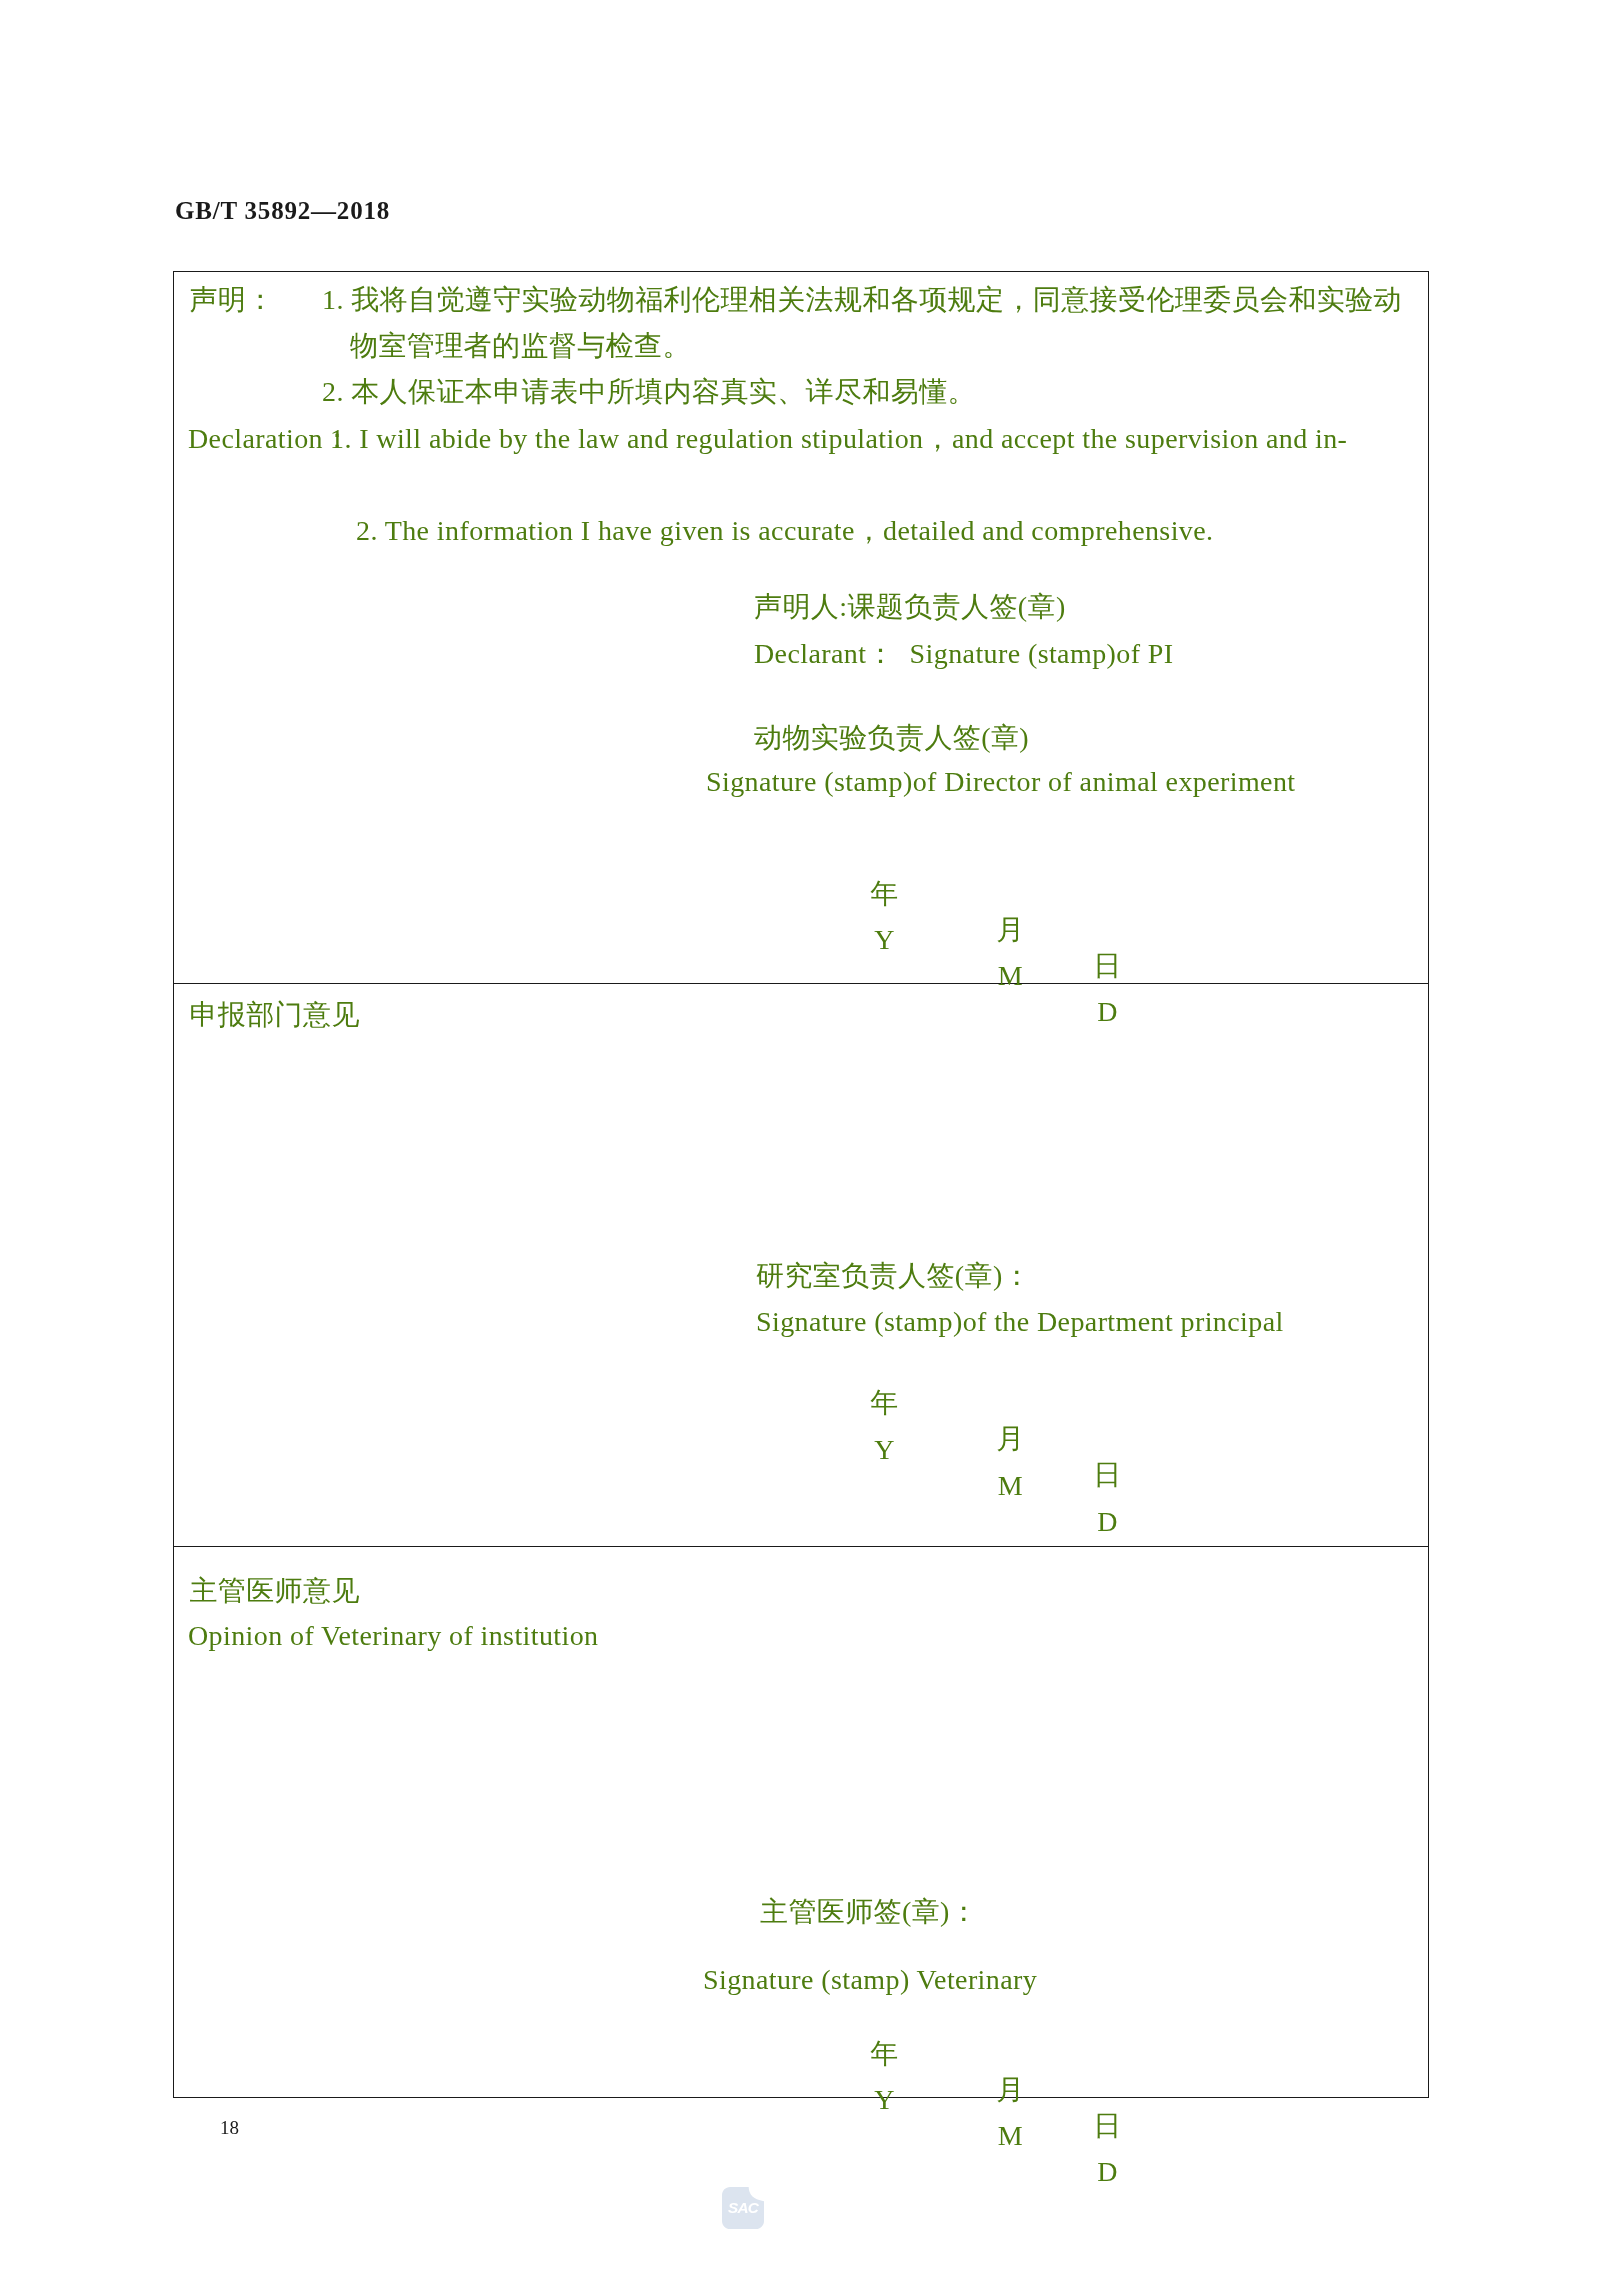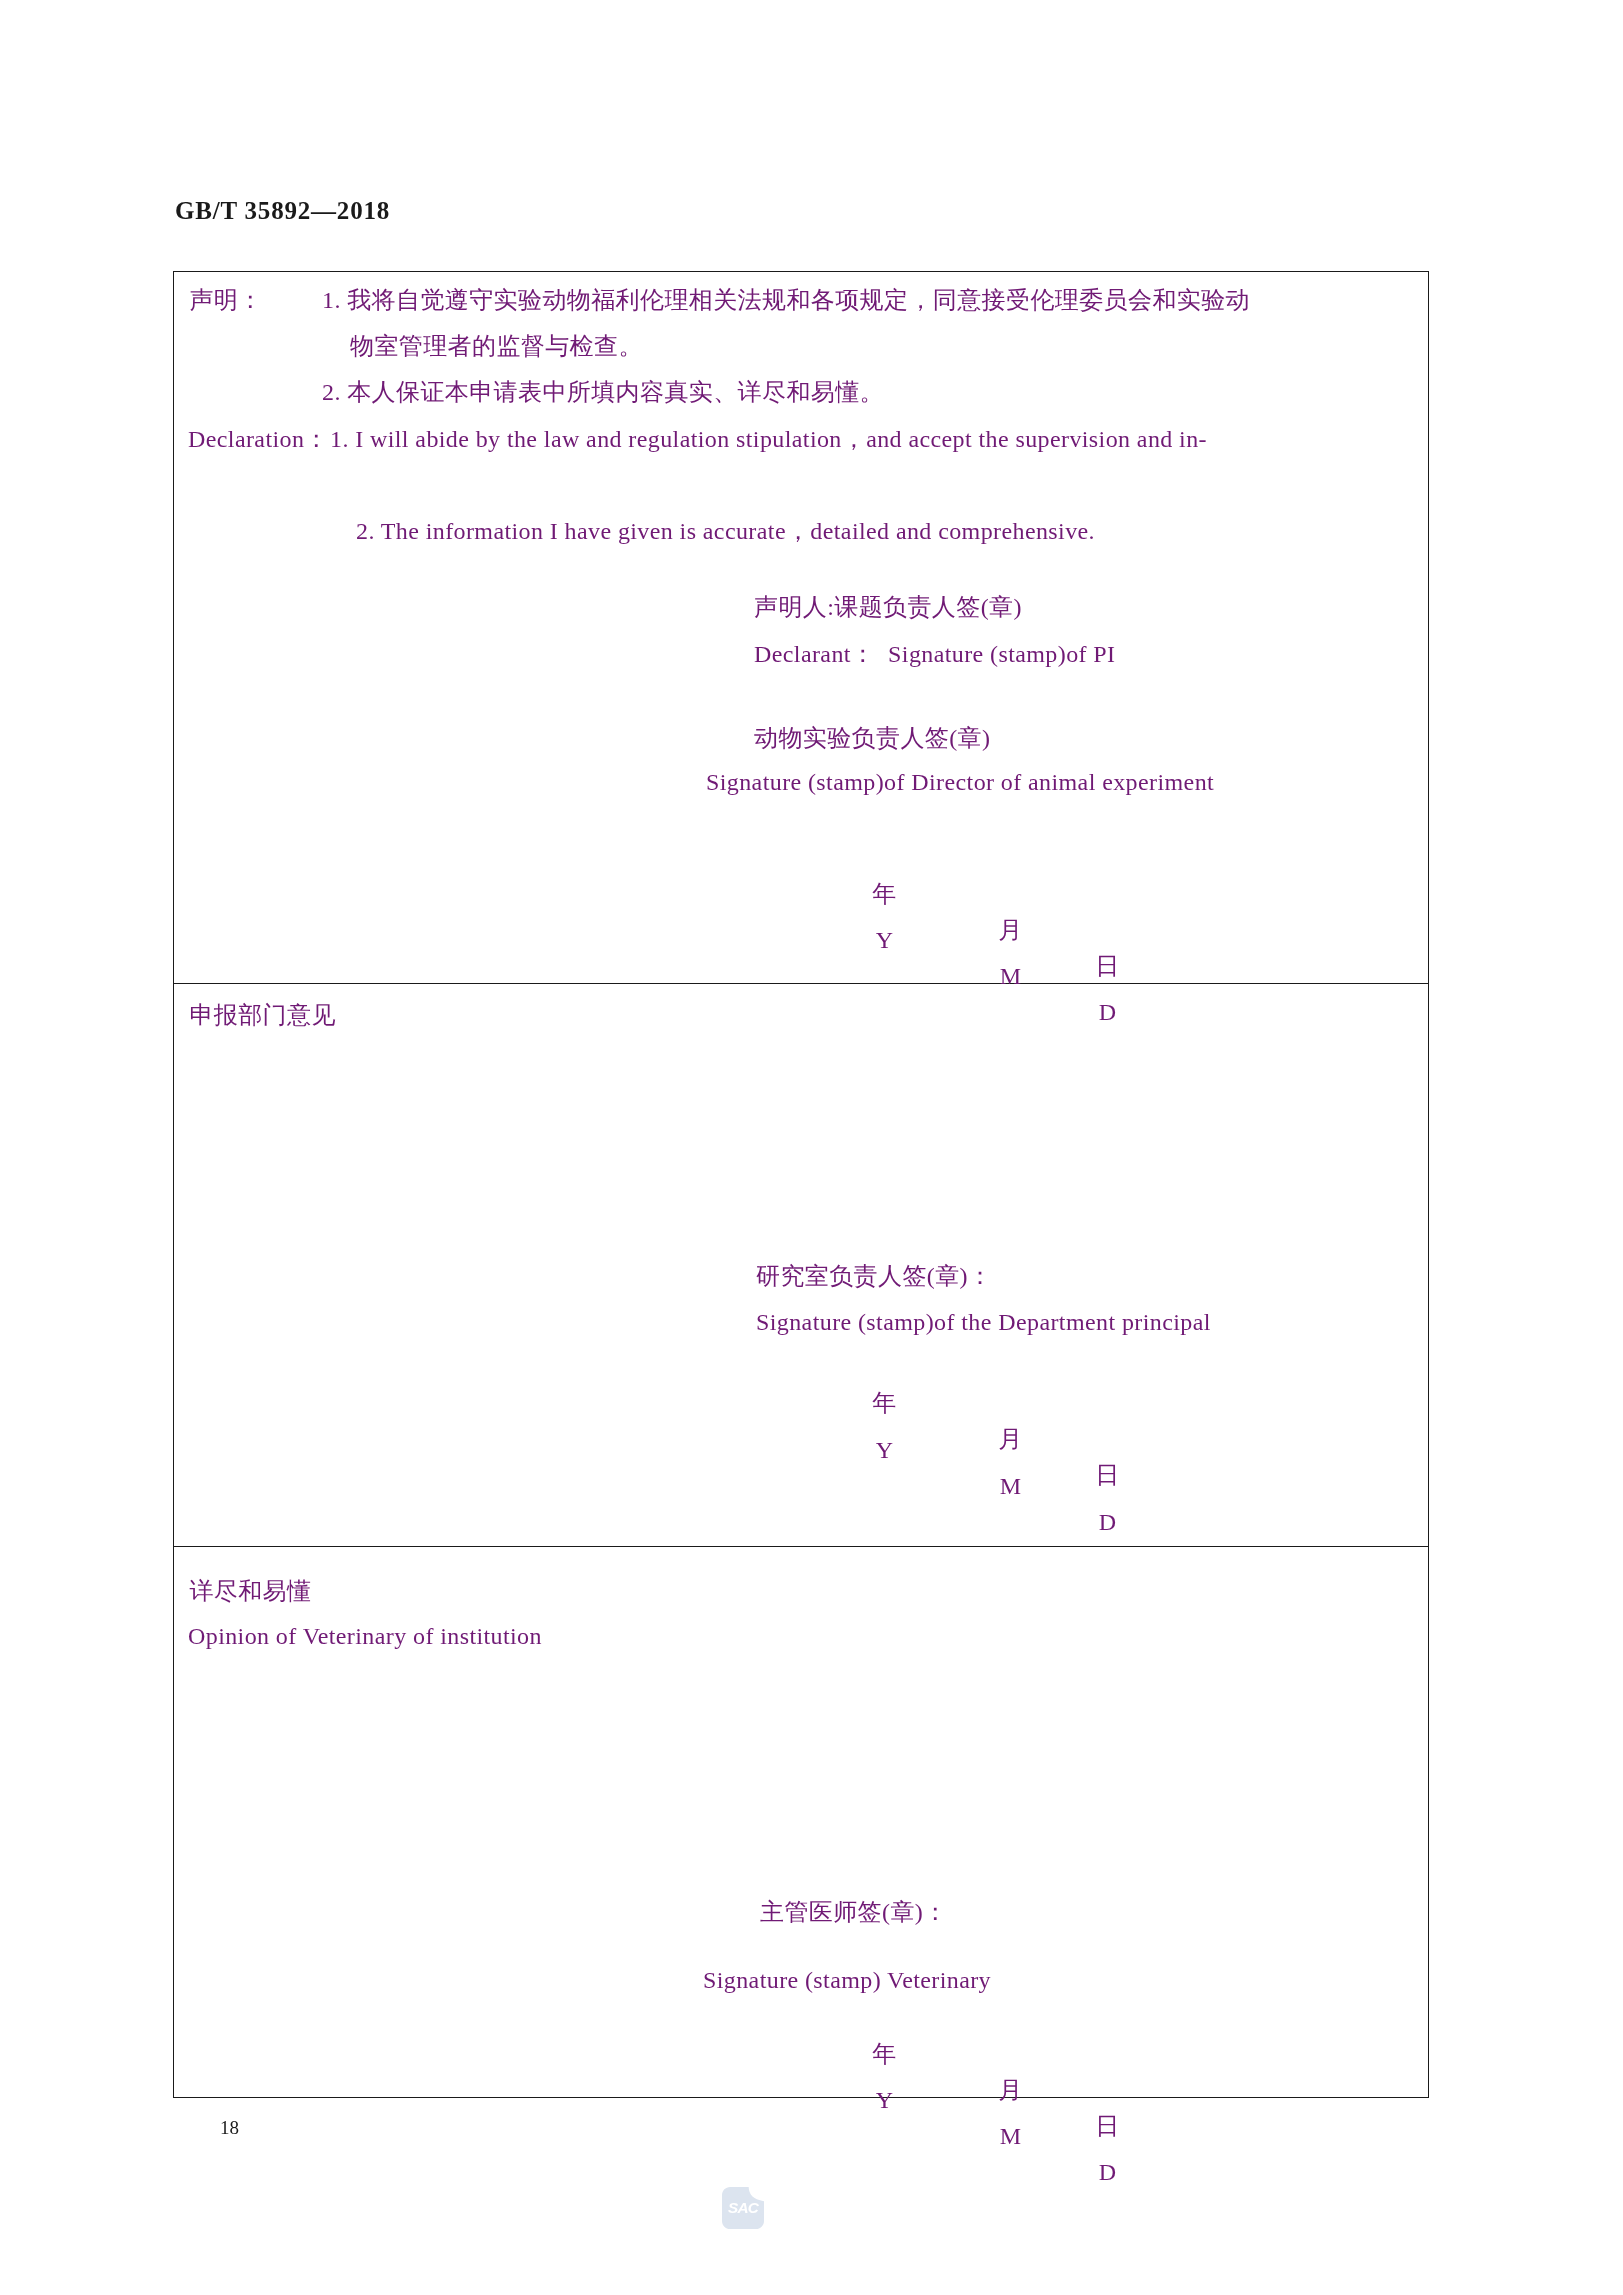--- a/index.html
+++ b/index.html
@@ -14,22 +14,22 @@
   }
   .form-table{
     position:absolute;left:173px;top:271px;width:1256px;height:1827px;
     border:1.6px solid #1a1a1a;box-sizing:border-box;background:#fff;
   }
   .sec{position:relative;width:100%;box-sizing:border-box;}
   .sec1{height:712px;border-bottom:1.6px solid #1a1a1a;}
   .sec2{height:563px;border-bottom:1.6px solid #1a1a1a;}
   .sec3{height:549px;}
   .t{
-    position:absolute;font-size:24px;line-height:36px;white-space:pre;
-    color:#701a75;letter-spacing:0.4px;
+    position:absolute;font-size:28px;line-height:36px;white-space:pre;
+    color:#4d7c0f;letter-spacing:0.4px;
   }
   .date-row{left:0;width:100%;height:36px;}
   .dc{position:absolute;width:57px;text-align:center;display:inline-block;}
   .dc1{left:682px;}
   .dc2{left:808px;}
   .dc3{left:905px;}
   .page-no{position:absolute;left:220px;top:2117px;font-size:19px;}
   .sac{position:absolute;left:722px;top:2187px;width:42px;height:42px;}
 </style>
 </head>
@@ -81,21 +81,21 @@
         <span class="dc dc3">日</span>
       </div>
       <div class="t date-row" style="top:412px">
         <span class="dc dc1">Y</span>
         <span class="dc dc2">M</span>
         <span class="dc dc3">D</span>
       </div>
     </div>
 
     <div class="sec sec3">
-      <div class="t" style="left:15.4px;top:26px">详尽和易懂</div>
+      <div class="t" style="left:15.4px;top:26px">主管医师意见</div>
       <div class="t" style="left:14px;top:71px">Opinion of Veterinary of institution</div>
 
       <div class="t" style="left:586px;top:347px">主管医师签(章)：</div>
       <div class="t" style="left:529px;top:415px">Signature (stamp) Veterinary</div>
 
       <div class="t date-row" style="top:453px">
         <span class="dc dc1">年</span>
         <span class="dc dc2">月</span>
         <span class="dc dc3">日</span>
       </div>

